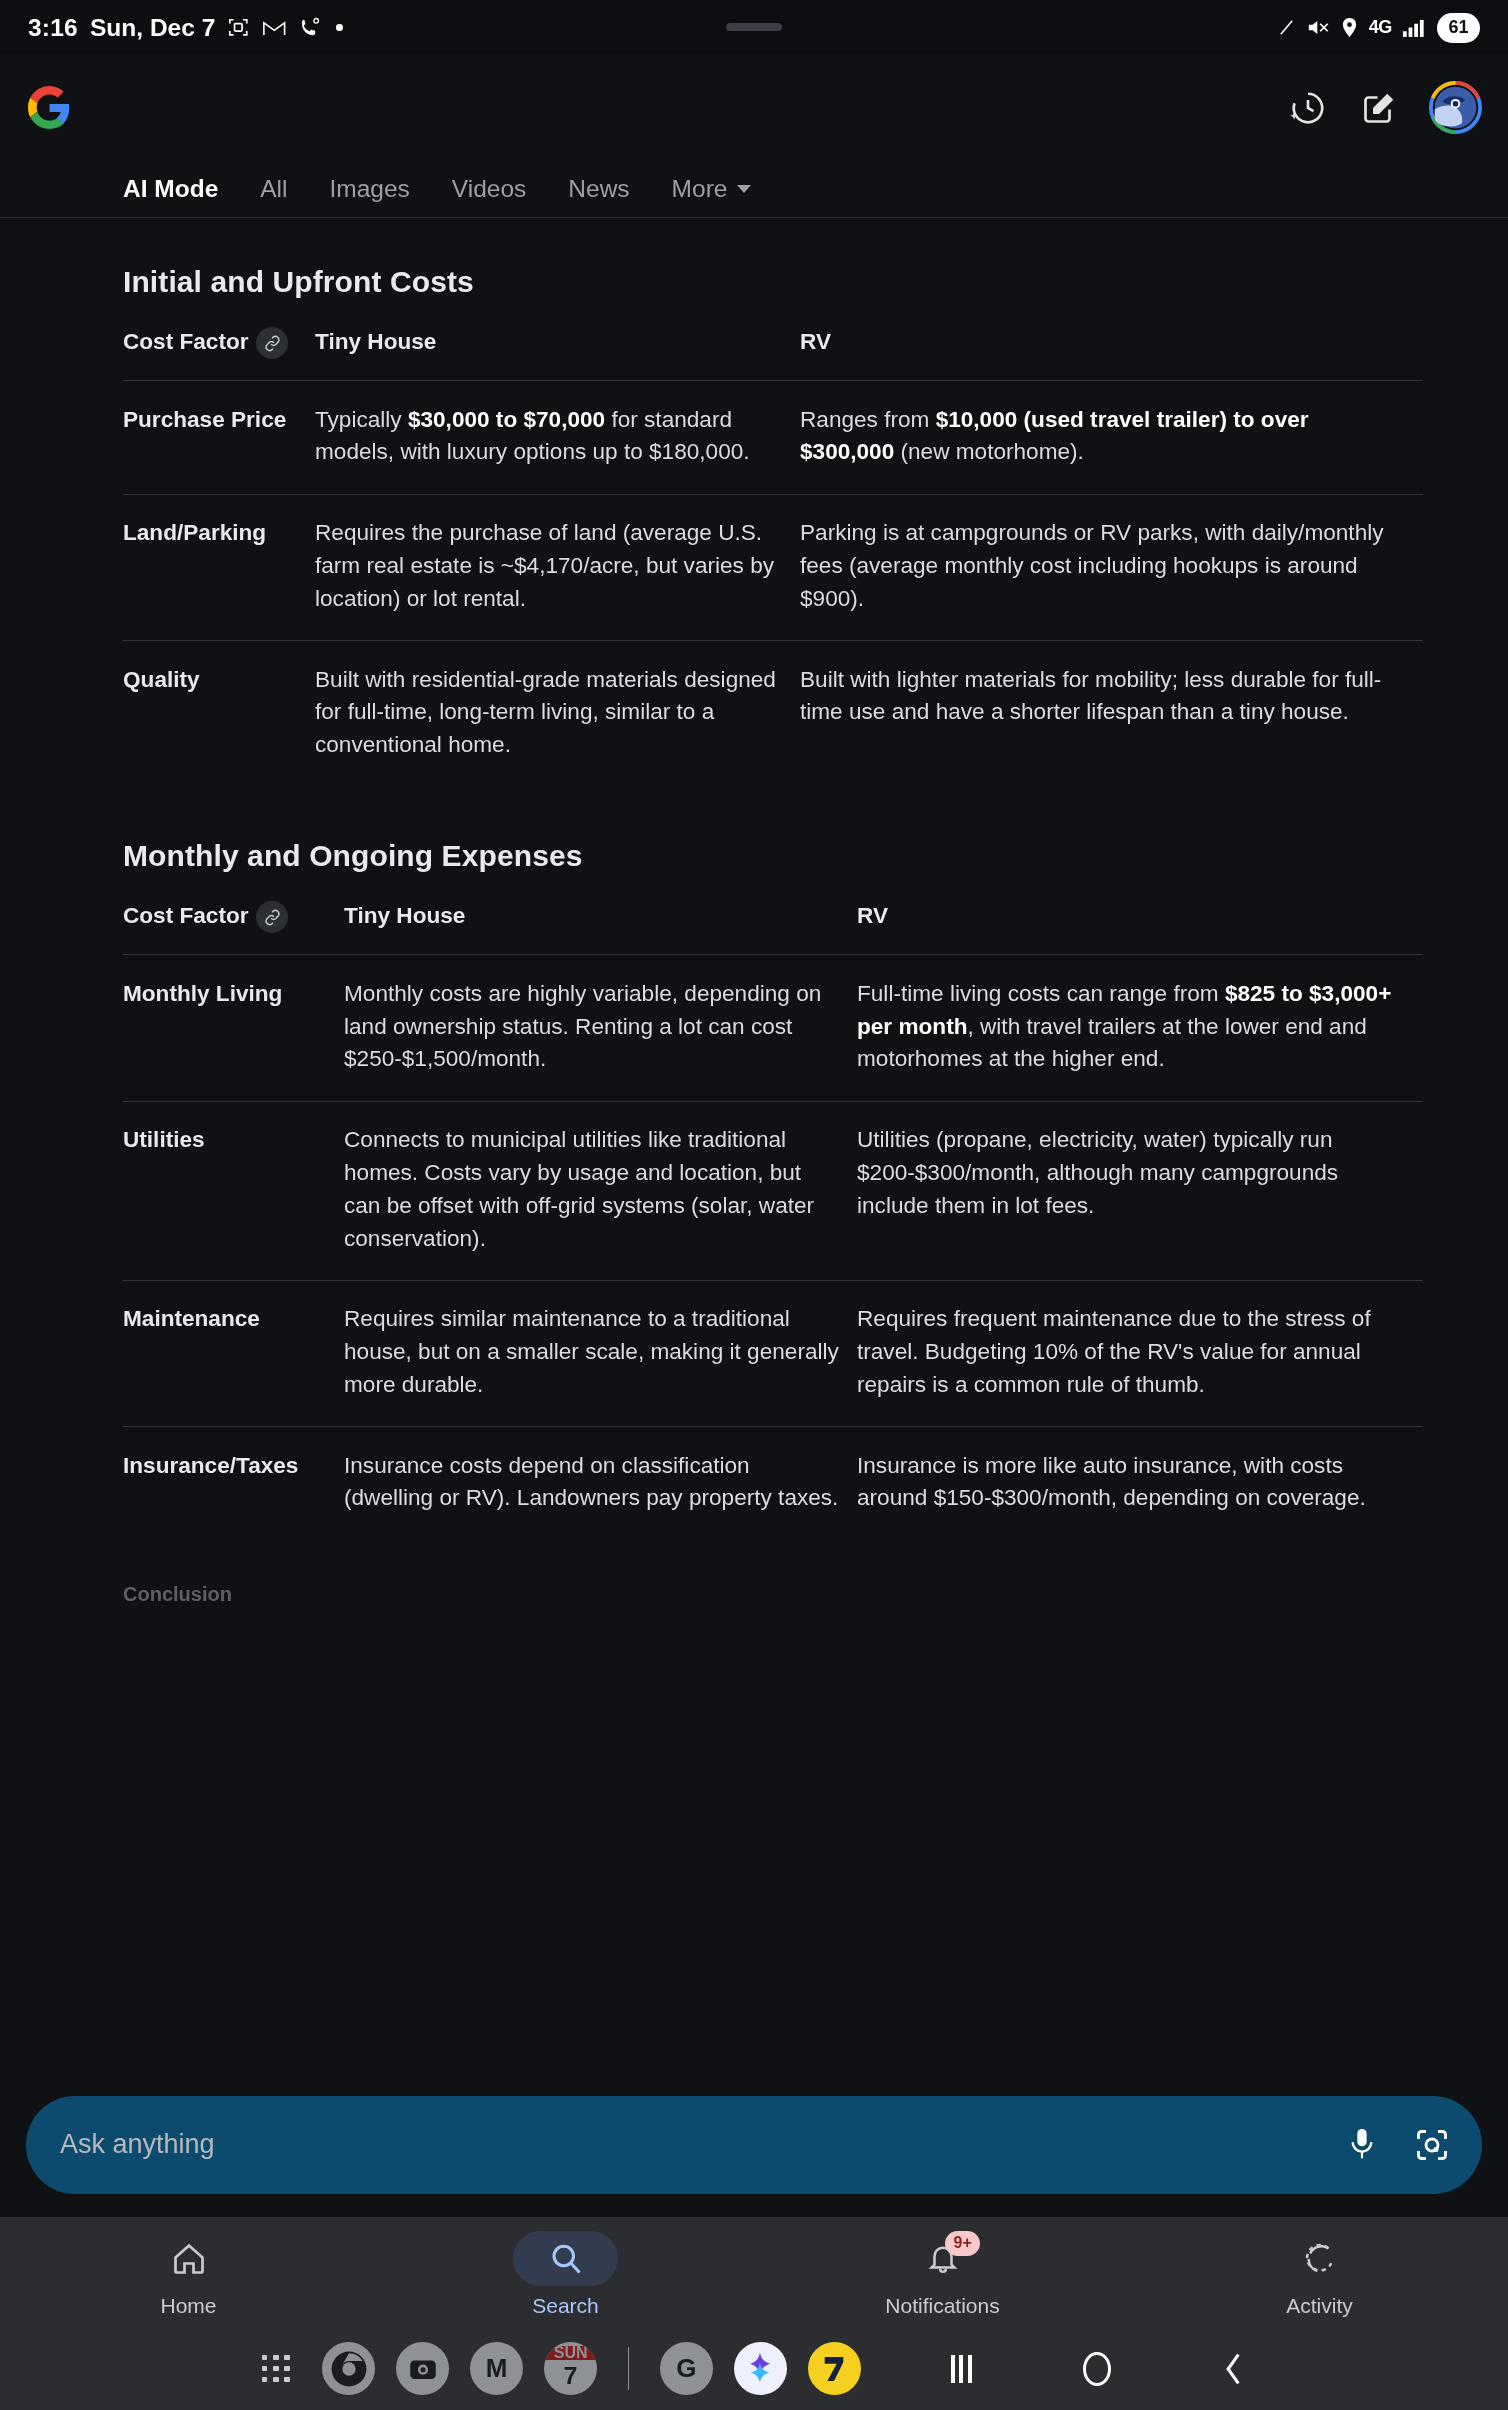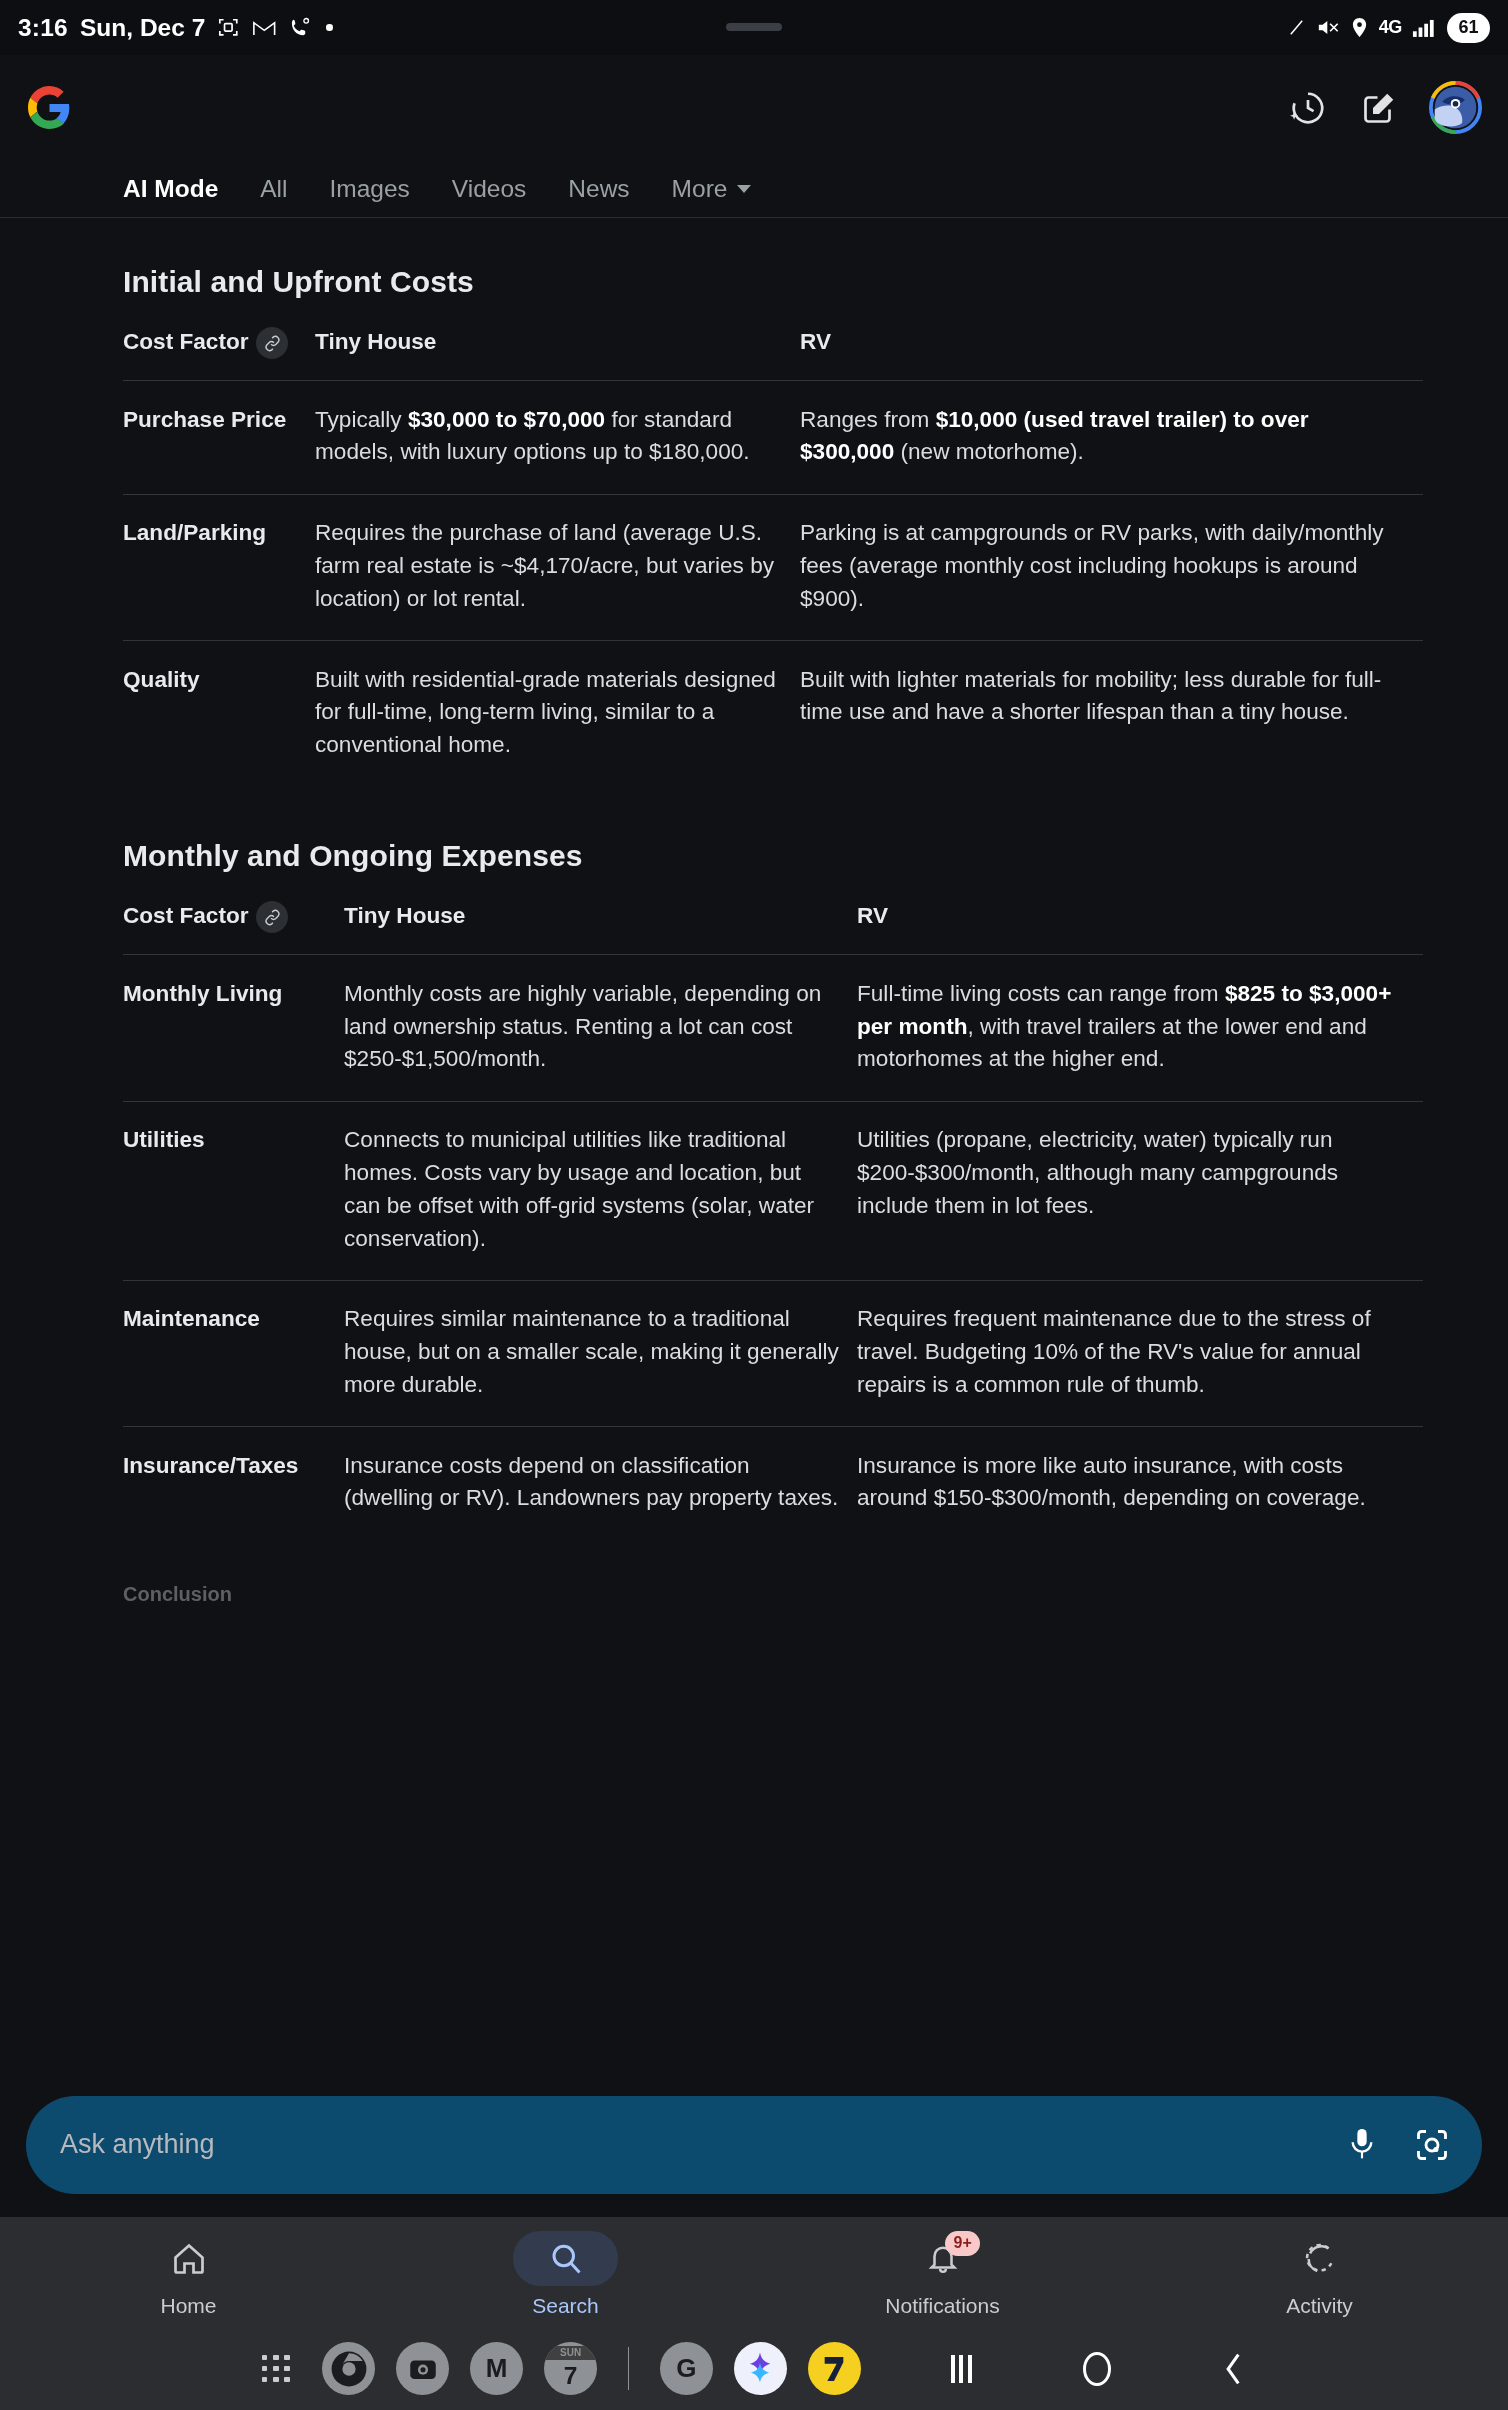--- a/index.html
+++ b/index.html
@@ -14,21 +14,21 @@
     width: 1508px; height: 2411px;
     background: #101114;
     display: flex; flex-direction: column;
   }
 
   
   .statusbar {
     height: 55px; flex: 0 0 55px;
     background: #0d0e11;
     display: flex; 
-    padding: 0 18px;
+    padding: 0 28px;
     position: relative;
   }
   .sb-left { display: flex; align-items: center; gap: 12.2px; }
   .sb-time { color: #fff; font-size: 24.5px; font-weight: bold; letter-spacing: 0.2px; }
   .sb-date { color: #fff; font-size: 24.5px; font-weight: bold; }
   .sb-ico { color: #fff; display: inline-flex; align-items: center; }
   .sb-dot { width: 6.6px; height: 6.6px; border-radius: 50%; background: #fff; margin-left: 3.8px; }
   .pill {
     position: absolute; left: 50%; transform: translateX(-50%);
     top: 22.6px; width: 56px; height: 8.5px; border-radius: 5.6px; background: #3b3e44;
@@ -464,21 +464,21 @@
       </span>
       <span class="dock-app">
         <svg width="34" height="34" viewBox="0 0 24 24">
             <rect x="3" y="6" width="18" height="13" rx="3" fill="#1b1c1f"></rect>
             <circle cx="12" cy="12.5" r="3.6" fill="#8e9195"></circle>
             <circle cx="12" cy="12.5" r="1.8" fill="#1b1c1f"></circle>
           </svg>
       </span>
       <span class="dock-app">M</span>
       <span class="dock-app" style="flex-direction:column;gap:0;">
-        <span style="font-size:10px;background:#404040;color:#8e9195;width:100%;text-align:center;line-height:14px;">SUN</span>
+        <span style="font-size:16px;background:#7f1d1d;color:#8e9195;width:100%;text-align:center;line-height:14px;">SUN</span>
         <span style="font-size:24.5px;line-height:32px;">7</span>
       </span>
       <span class="dock-div"></span>
       <span class="dock-app">G</span>
       <span class="dock-app" style="background:#eef1fb;">
         <svg width="38" height="38" viewBox="0 0 24 24">
           <path d="M12 1.5c.8 4 2.6 6.2 6.5 7.2-3.9 1-5.7 3.2-6.5 7.2-.8-4-2.6-6.2-6.5-7.2 3.9-1 5.7-3.2 6.5-7.2z" fill="#6b3fe0"></path>
           <path d="M12 8c.7 3.5 2.3 5.4 5.7 6.3-3.4.9-5 2.8-5.7 6.2-.7-3.4-2.3-5.3-5.7-6.2C9.7 13.4 11.3 11.5 12 8z" fill="#38b6ff"></path>
         </svg>
       </span>

